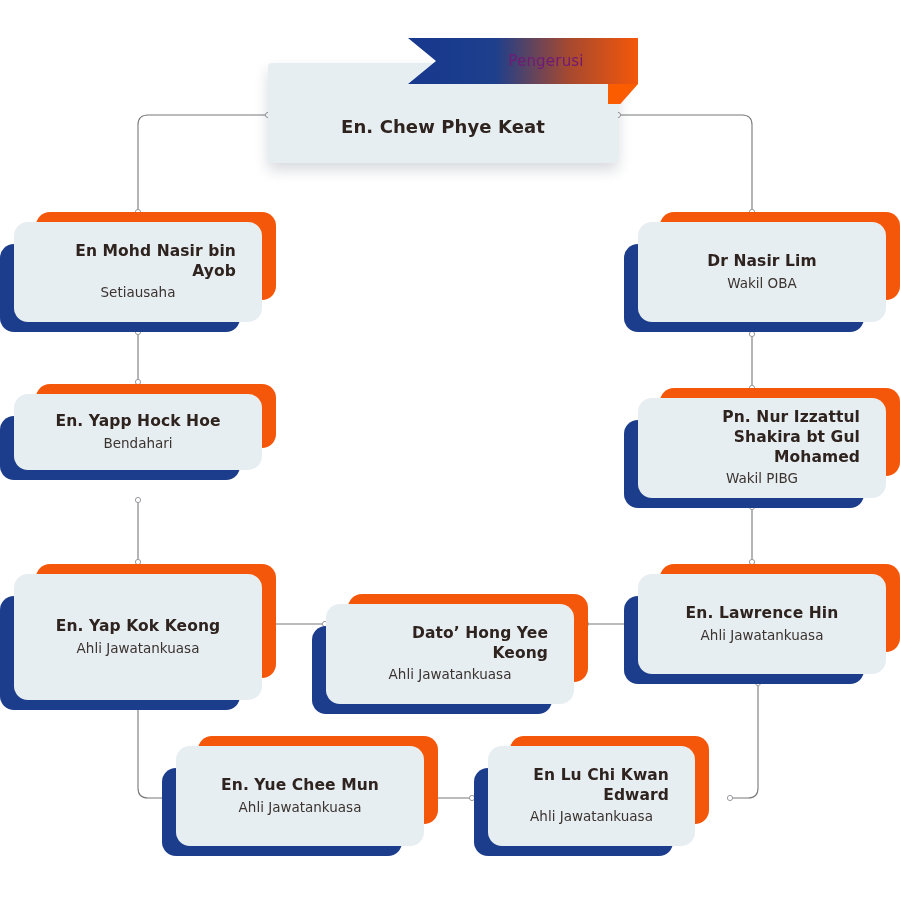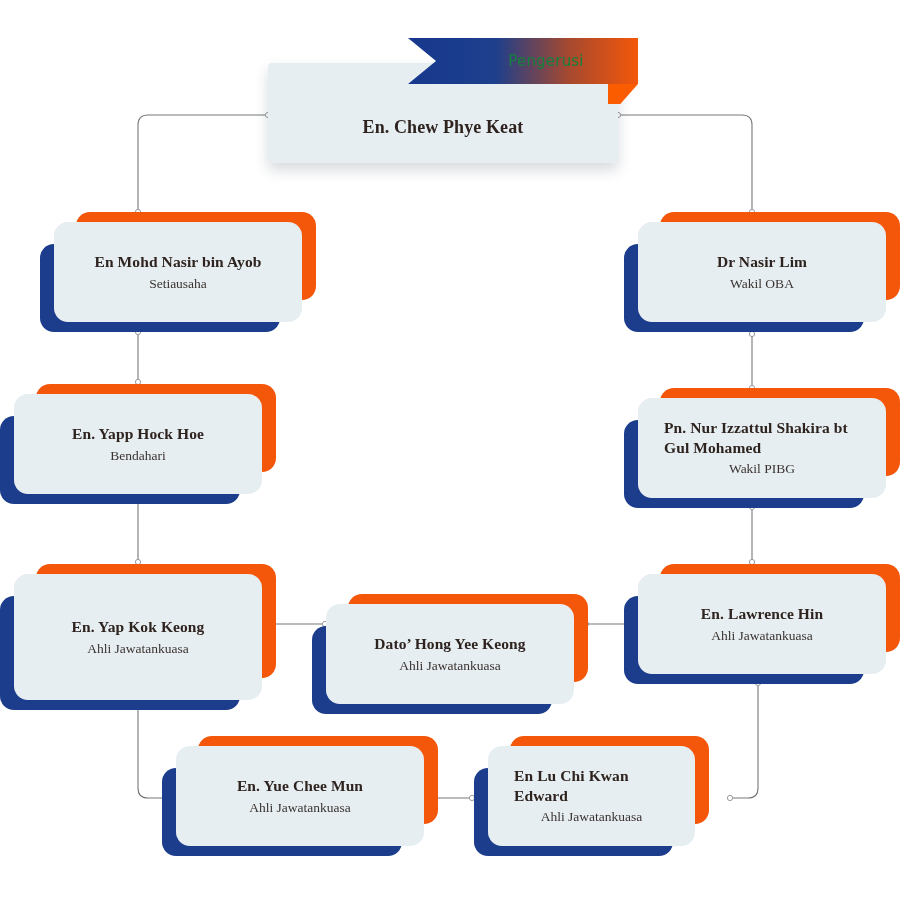--- a/index.html
+++ b/index.html
@@ -67,23 +67,22 @@
     z-index: 2;
     background: #e7eef1;
     border-radius: 14px;
     width: 100%;
     height: 100%;
     box-sizing: border-box;
     display: flex;
     flex-direction: column;
     align-items: center;
     justify-content: center;
-    text-align: left;
+    text-align: right;
     padding: 6px 26px;
-    font-family: Liberation Serif, serif;
   }
 
   .node-name {
     font-size: 15.5px;
     font-weight: 700;
     color: #2e231f;
     line-height: 1.27;
     letter-spacing: 0.1px;
   }
   .node-role {
@@ -121,21 +120,21 @@
     position: absolute;
     left: 0;
     top: 0;
     width: 100%;
     height: 46px;
     display: flex;
     align-items: center;
     justify-content: center;
     padding-left: 46px;
     box-sizing: border-box;
-    color: #15803d;
+    color: #701a75;
     font-size: 15px;
     font-weight: 400;
     letter-spacing: 0.2px;
     z-index: 2;
   }
 </style>
 </head>
 <body>
 
 <div id="chart-root">
@@ -209,30 +208,30 @@
         </linearGradient>
       </defs>
 
       <polygon points="200,46 230,46 200,80" fill="#fc5c00"></polygon>
 
       <polygon points="0,0 230,0 230,46 0,46 28,23" fill="url(#ribbonGrad)"></polygon>
     </svg>
     <div class="ribbon-label">Pengerusi</div>
   </div>
 
-  <div class="node" style="left:14px; top:222px; width:248px; height:100px;margin-left:40px;">
+  <div class="node" style="left:14px; top:222px; width:248px; height:100px;">
     <div class="accent-orange"></div>
     <div class="accent-blue"></div>
     <div class="card-face">
       <div class="node-name">En Mohd Nasir bin Ayob</div>
       <div class="node-role">Setiausaha</div>
     </div>
   </div>
 
-  <div class="node" style="left:14px; top:394px; width:248px; height:100px;">
+  <div class="node" style="left:14px; top:394px; width:248px; height:76px;">
     <div class="accent-orange"></div>
     <div class="accent-blue"></div>
     <div class="card-face">
       <div class="node-name">En. Yapp Hock Hoe</div>
       <div class="node-role">Bendahari</div>
     </div>
   </div>
 
   <div class="node" style="left:14px; top:574px; width:248px; height:126px;">
     <div class="accent-orange"></div>

